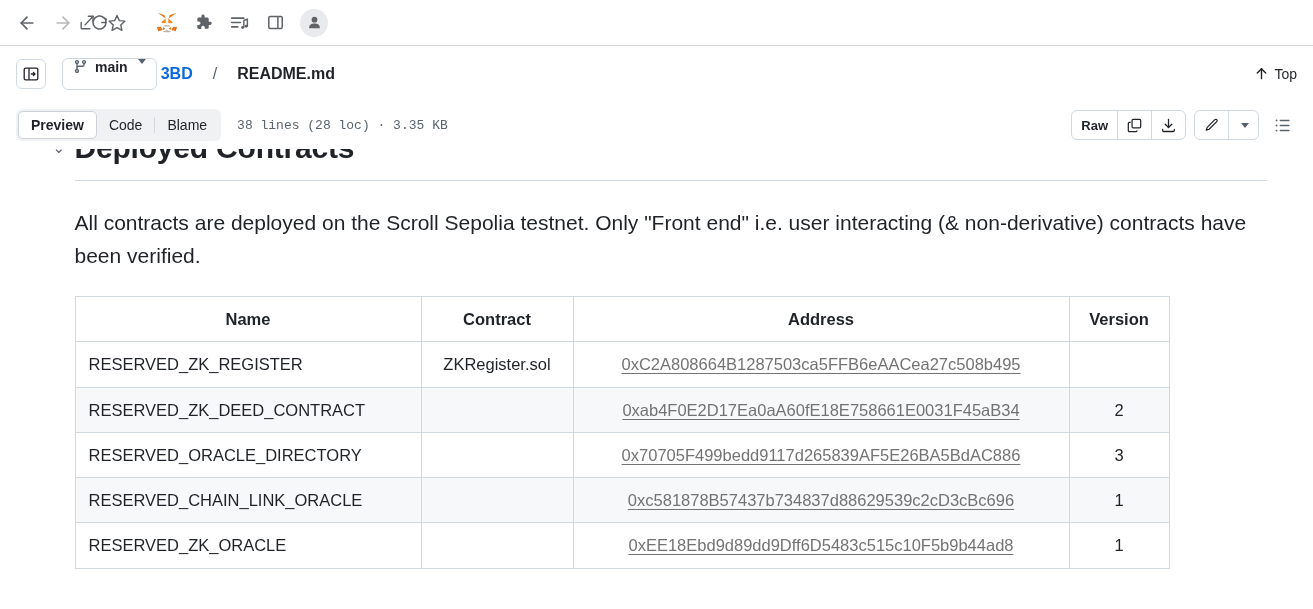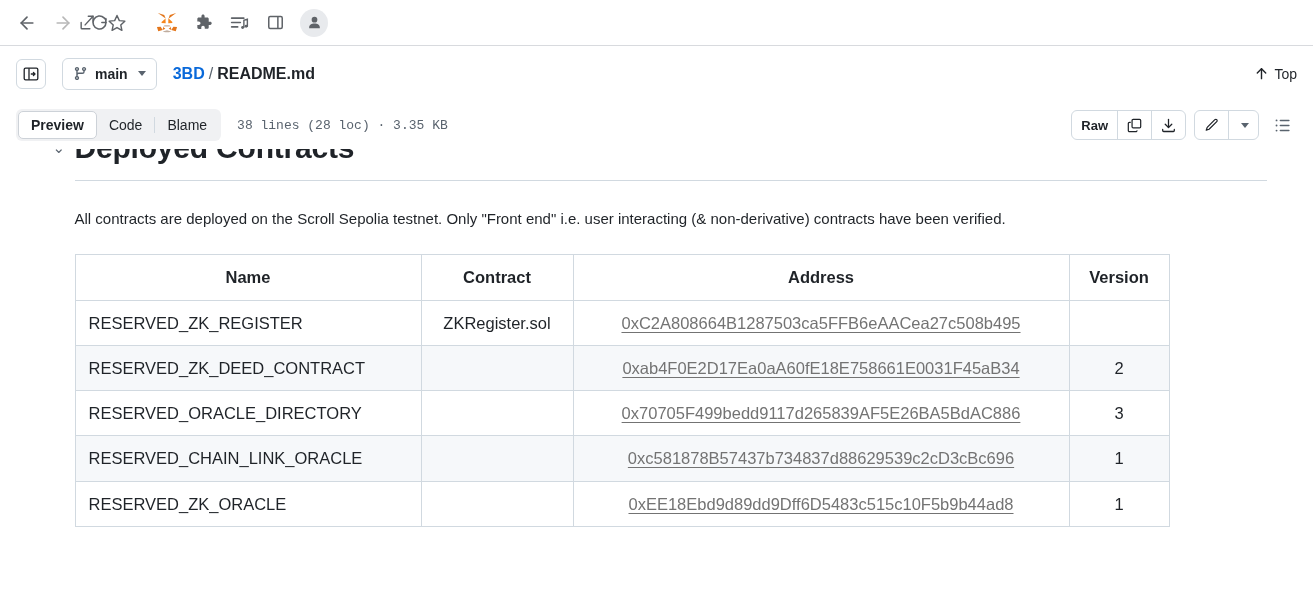--- a/index.html
+++ b/index.html
@@ -101,34 +101,34 @@
     border-radius: 6px;
     display: flex; align-items: center; justify-content: center;
     background: #fff;
     margin-right: 16px;
   }
   .branch-btn {
     height: 32px;
     border: 1px solid #d1d9e0;
     border-radius: 6px;
     background: #fff;
-    display: flex; align-items: center;
+    display: flex; align-items: flex-start;
     padding: 0 10px;
     gap: 7px;
-    margin-right: 16px;
+    margin-right: 4px;
   }
   .branch-name { font-size: 14px; color: #1f2328; font-weight: 600; }
   .caret {
     width: 0; height: 0;
     border-left: 4.5px solid transparent;
     border-right: 4.5px solid transparent;
     border-top: 5px solid #59636e;
     margin-left: 3px;
   }
-  .breadcrumb { font-size: 16px; color: #1f2328; display: flex; align-items: center; gap: 4px;}
+  .breadcrumb { font-size: 16px; color: #1f2328; display: flex; align-items: center; gap: 20px;}
   .breadcrumb .repo-link { color: #0969da; font-weight: 600; }
   .breadcrumb .sep { color: #59636e; font-weight: 400; }
   .breadcrumb .fname { font-weight: 600; color: #1f2328; }
 
   .top-link {
     margin-left: auto;
     display: flex; align-items: center; gap: 5px;
     font-size: 14px; color: #1f2328;
   }
 
@@ -232,21 +232,21 @@
     font-weight: 600;
     color: #1f2328;
     letter-spacing: -0.2px;
   }
   .hr {
     height: 1px;
     background: #d1d9e0;
     margin: 7px 0 0 28px;
   }
   .para {
-    font-size: 15px;
+    font-size: 21px;
     line-height: 1.55;
     color: #1f2328;
     margin: 26px 0 0 28px;
     max-width: 1175px;
   }
 
   table.contracts {
     border-collapse: collapse;
     margin: 24px 0 0 28px;
     border: 1px solid #d1d9e0;

